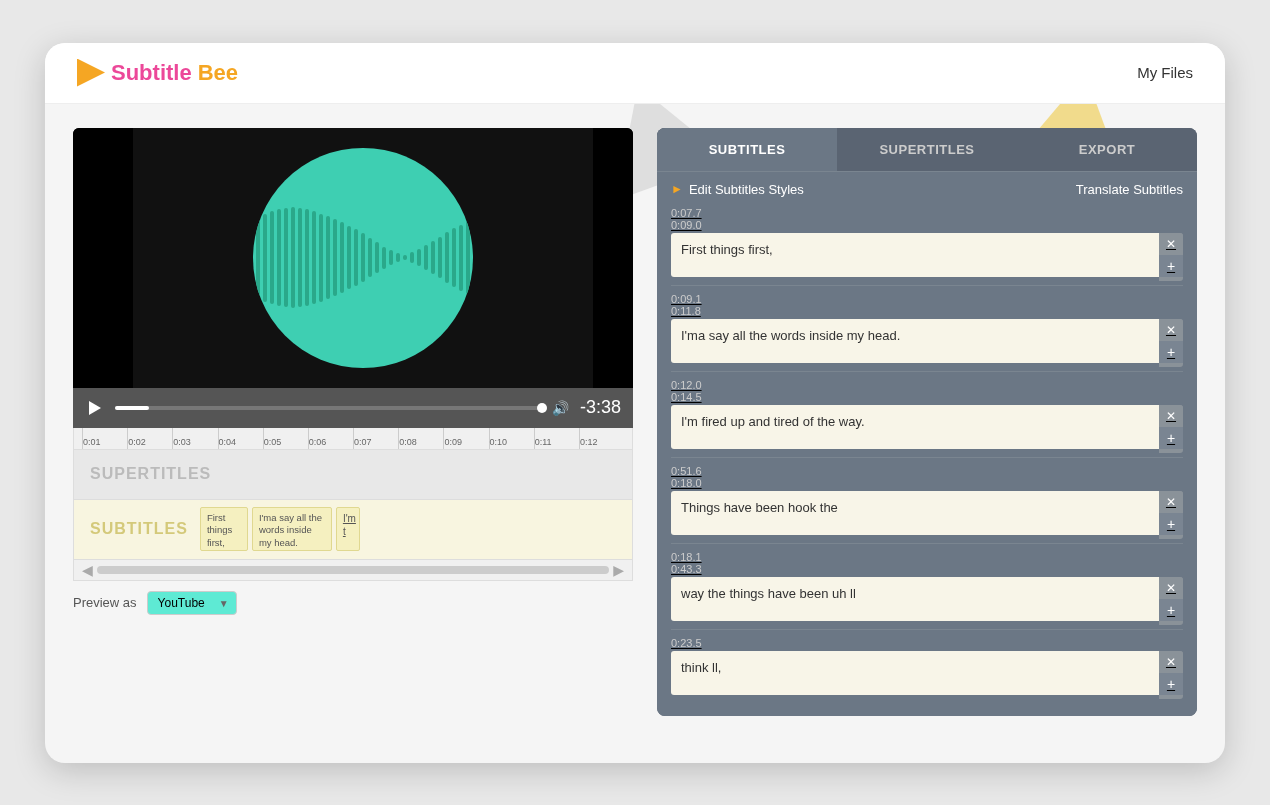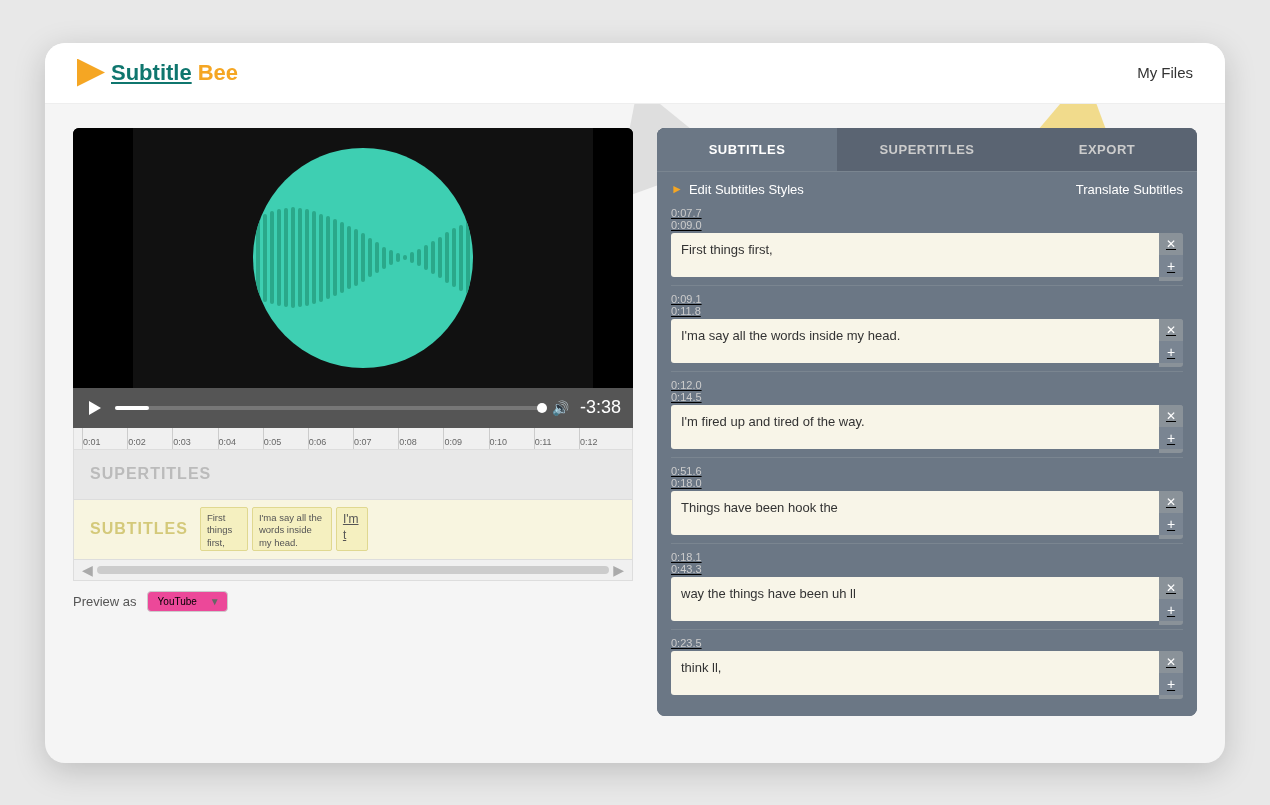--- a/index.html
+++ b/index.html
@@ -67,21 +67,21 @@
       font-size: 22px;
       font-weight: bold;
     }
     .logo-icon {
       width: 28px;
       height: 28px;
       background: #f5a623;
       clip-path: polygon(0 0, 100% 50%, 0 100%);
       display: inline-block;
     }
-    .logo-text-sub { color: #0f766e; text-decoration: underline; }
+    .logo-text-sub { color: #ec4899; }
     .logo-text-bee { color: #f5a623; }
     .my-files {
       font-size: 15px;
       color: #333;
       font-weight: 500;
       cursor: pointer;
     }
     
     .main-content {
       display: flex;
@@ -309,22 +309,22 @@
       padding: 10px 0;
     }
     .preview-label {
       font-size: 13px;
       color: #555;
     }
     .preview-select {
       border: 1px solid #ccc;
       border-radius: 4px;
       padding: 4px 24px 4px 10px;
-      font-size: 10px;
-      background: #ec4899;
+      font-size: 12px;
+      background: #5eead4;
       cursor: pointer;
       appearance: none;
       position: relative;
     }
     .select-wrapper {
       position: relative;
     }
     .select-wrapper::after {
       content: '▼';
       position: absolute;
@@ -562,21 +562,21 @@
         </div>
 
         <div class="timeline-track">
           <div class="track-label-super">SUPERTITLES</div>
         </div>
 
         <div class="timeline-subtitles-track">
           <div class="track-label-sub">SUBTITLES</div>
           <div class="subtitle-chip" style="width:48px;font-size:9.5px;">First things first,</div>
           <div class="subtitle-chip" style="width:80px;font-size:9.5px;">I'ma say all the words inside my head.</div>
-          <div class="subtitle-chip" style="width:32px;font-size:12px;text-decoration:underline;">I'm t</div>
+          <div class="subtitle-chip" style="width:24px;font-size:10px;text-decoration:underline;">I'm t</div>
         </div>
 
         <div class="timeline-scrollbar">
           <span class="scroll-arrow">◀</span>
           <div class="scroll-thumb"></div>
           <span class="scroll-arrow">▶</span>
         </div>
       </div>
 
       <div class="preview-row">

